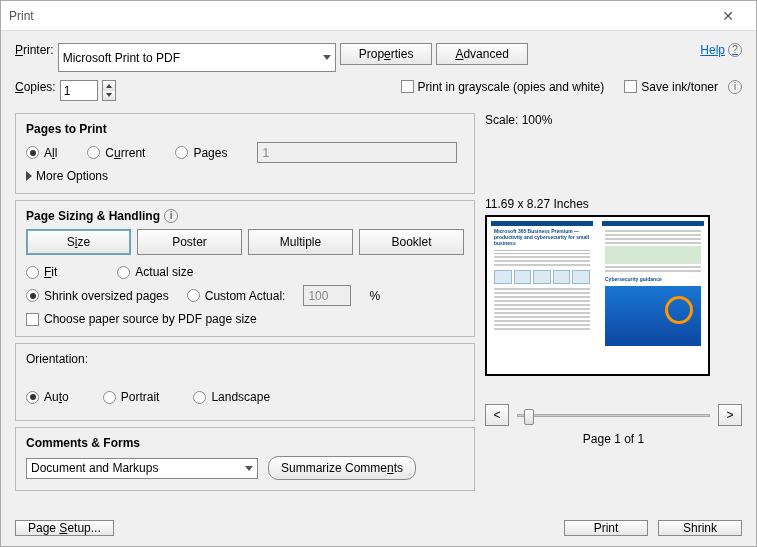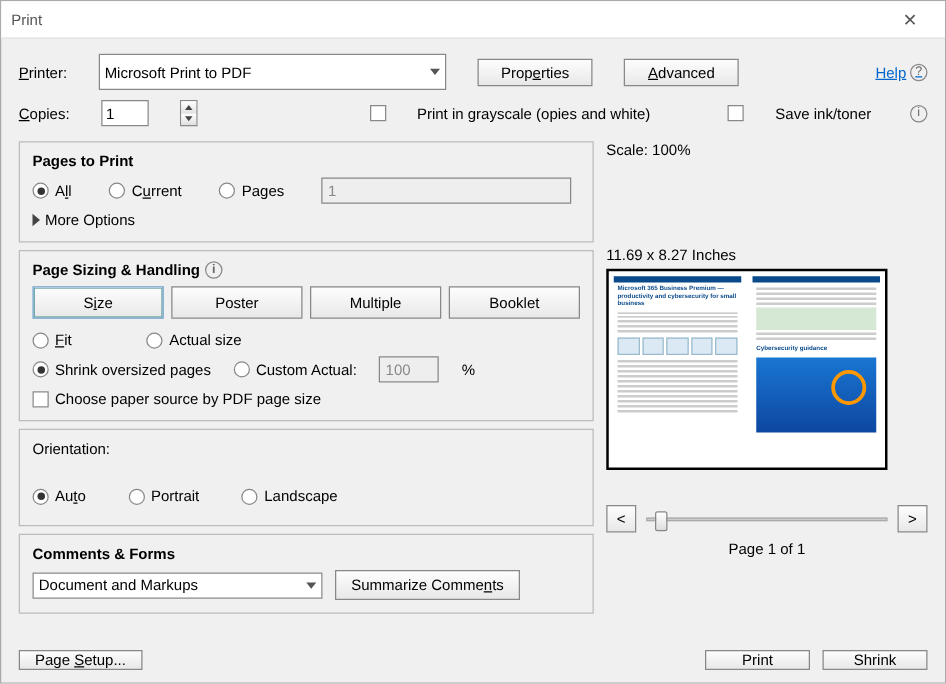--- a/index.html
+++ b/index.html
@@ -4,21 +4,21 @@
 <style>
 * { box-sizing: border-box; font-family: "Segoe UI", Tahoma, sans-serif; font-size: 12px; }
 body { margin: 0; background: #fff; color: #000; }
 .window { width: 757px; height: 547px; border: 1px solid #aaa; background: #f0f0f0; display: flex; flex-direction: column; }
 .titlebar { height: 30px; display: flex; align-items: center; padding: 0 8px; background: #fff; border-bottom: 1px solid #ddd; }
 .titlebar-title { flex: 1; color: #555; }
 .titlebar-close { width: 40px; text-align: center; color: #555; cursor: default; font-size: 14px; }
 
 .body { flex: 1; display: flex; flex-direction: column; padding: 12px 14px 10px 14px; gap: 0; }
 
-.row { display: flex; align-items: center; gap: 25px; margin-bottom: 8px; }
+.row { display: flex; align-items: flex-start; gap: 4px; margin-bottom: 8px; }
 .label { color: #000; }
 .underline { text-decoration: underline; }
 
 .printer-select { flex: 0 0 278px; height: 29px; border: 1px solid #888; background: #fff; display: flex; align-items: center; padding: 0 4px; justify-content: space-between; }
 .chev-down { width: 0; height: 0; border-left: 4px solid transparent; border-right: 4px solid transparent; border-top: 5px solid #555; }
 
 .btn { height: 22px; padding: 0 12px; border: 1px solid #888; background: linear-gradient(#fdfdfd,#e8e8e8); display: inline-flex; align-items: center; justify-content: center; cursor: default; }
 .btn-wide { padding: 0 18px; }
 
 .help { margin-left: auto; color: #0066cc; text-decoration: underline; display: flex; align-items: center; gap: 3px; }
@@ -217,21 +217,21 @@
           </div>
         </div>
 
         <div class="group">
           <div class="group-title">Comments &amp; Forms</div>
           <div style="display:flex; gap:10px; align-items:center;">
             <div class="cf-select">
               <span>Document and Markups</span>
               <span class="chev-down"></span>
             </div>
-            <div class="btn" style="height:24px;">
+            <div class="btn" style="height:24px;border-radius:10px;">
                 <span>Summarize Comme<span class="underline">n</span>ts</span>
               </div>
           </div>
         </div>
 
       </div>
 
       <div class="right-col">
         <div style="margin-bottom:70px;">Scale: 100%</div>
         <div>11.69 x 8.27 Inches</div>

